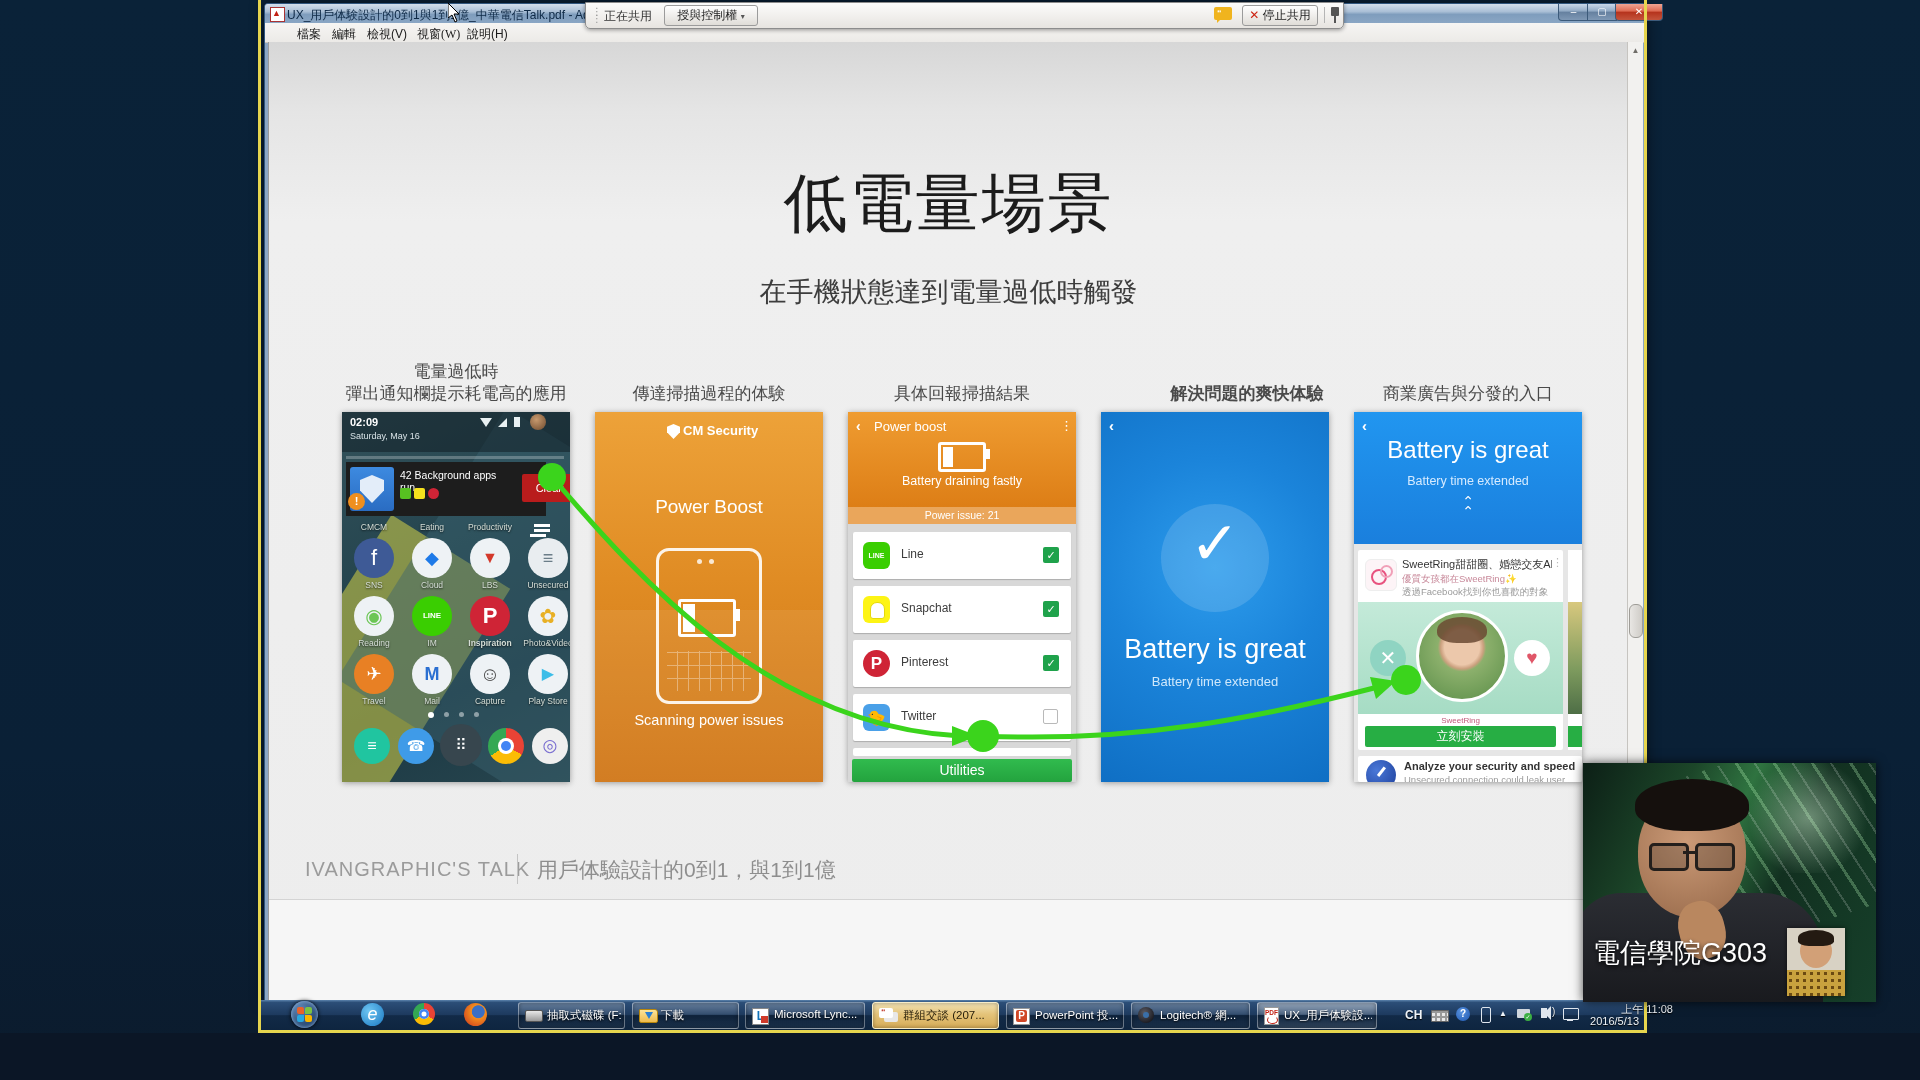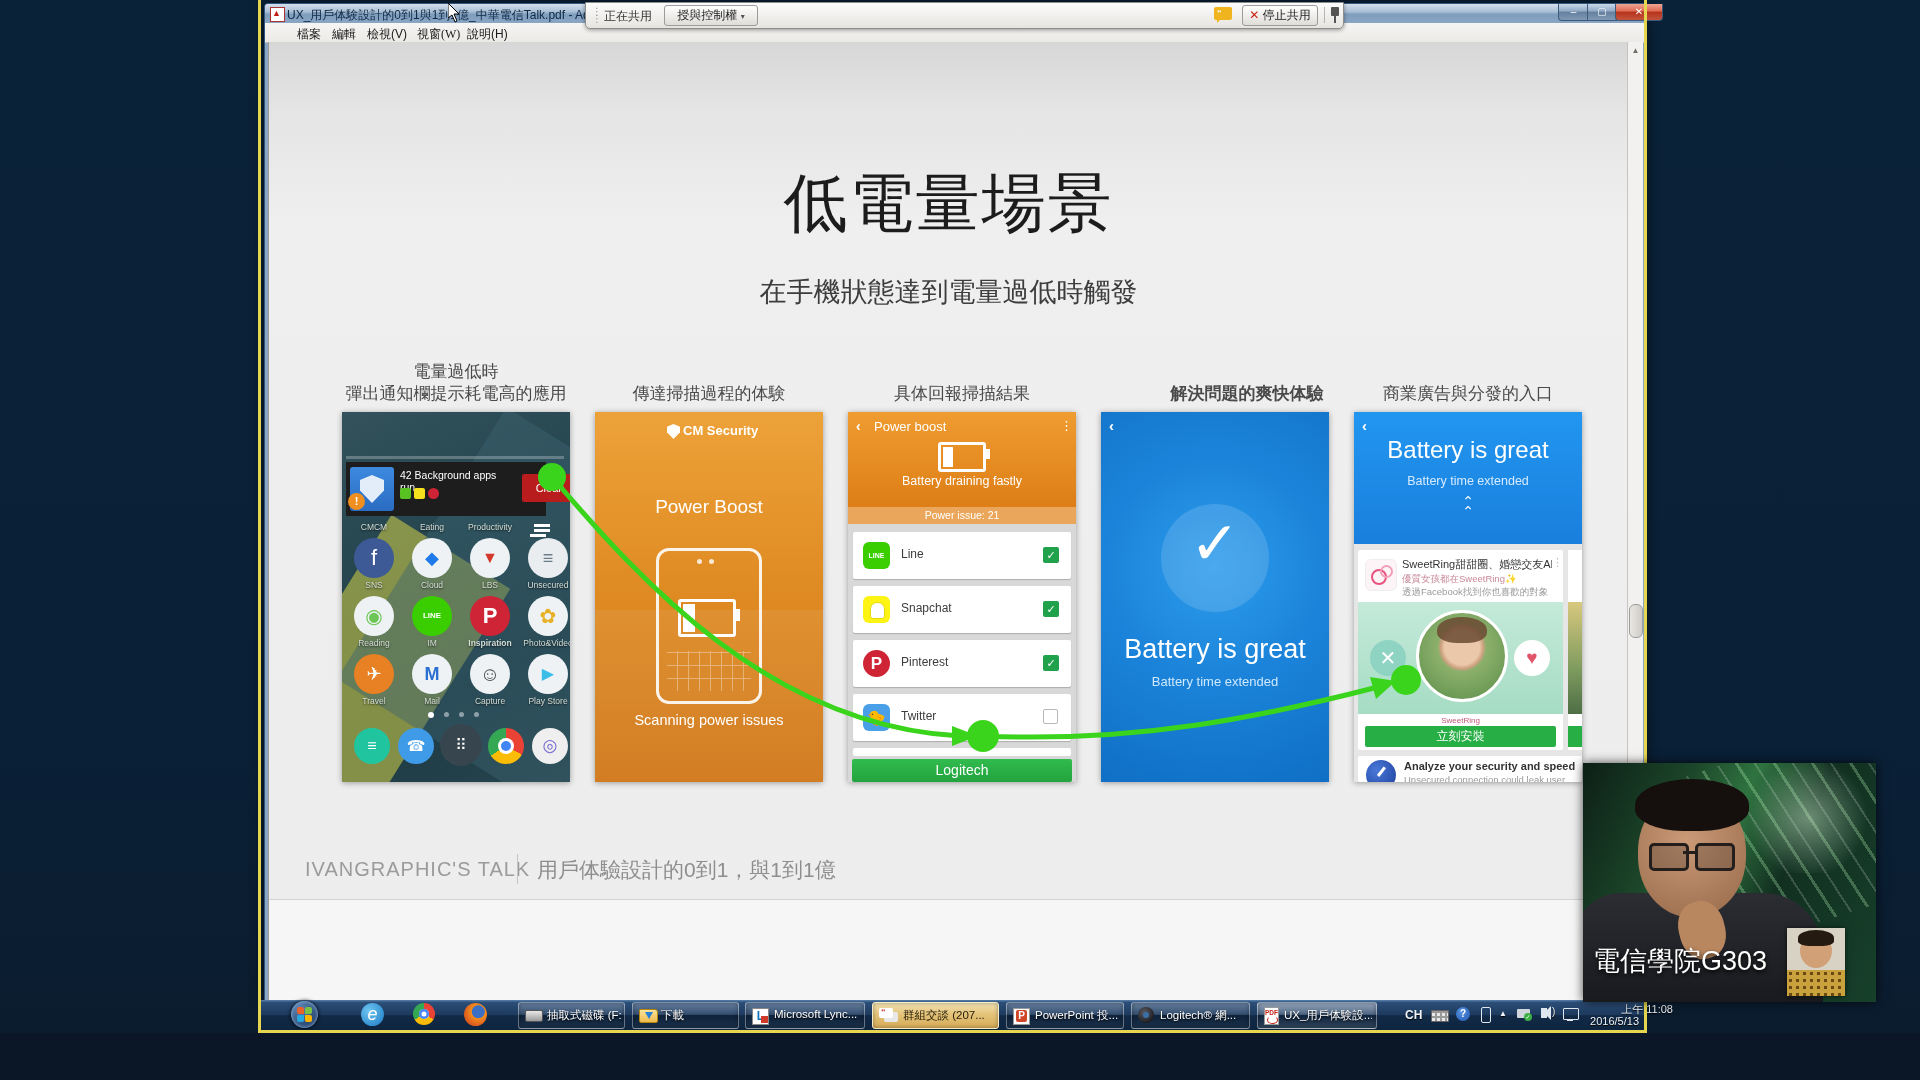--- a/index.html
+++ b/index.html
@@ -97,20 +97,28 @@
       <div class="abs col-label" style="left:77px;top:318px;width:220px;">電量過低時</div>
       <div class="abs col-label" style="left:37px;top:340px;width:300px;">彈出通知欄提示耗電高的應用</div>
       <div class="abs col-label" style="left:330px;top:340px;width:220px;">傳達掃描過程的体験</div>
       <div class="abs col-label" style="left:583px;top:340px;width:220px;">具体回報掃描結果</div>
       <div class="abs col-label" style="left:868px;top:340px;width:220px;font-weight:bold;">解決問題的爽快体驗</div>
       <div class="abs col-label" style="left:1089px;top:340px;width:220px;">商業廣告與分發的入口</div>
 
       <div class="abs phone" style="left:73px;top:370px;background:linear-gradient(155deg,#33525b 0%,#24444e 40%,#1d3a45 70%,#27454e 100%);">
         <div class="abs" style="left:-30px;top:120px;width:140px;height:260px;background:#d7d447;opacity:.55;transform:rotate(32deg);"></div>
         <div class="abs" style="left:60px;top:40px;width:260px;height:320px;background:#3c6470;opacity:.45;transform:rotate(32deg);"></div>
+        <div class="abs" style="left:0;top:0;width:228px;height:40px;background:rgba(10,20,26,.45);">
+          <div class="abs ph-txt" style="left:8px;top:4px;font-size:11px;font-weight:bold;text-align:left;">02:09</div>
+          <div class="abs ph-txt" style="left:8px;top:19px;font-size:9px;text-align:left;color:#d8e2e6;">Saturday, May 16</div>
+          <div class="abs" style="left:138px;top:6px;width:0;height:0;border-left:6px solid transparent;border-right:6px solid transparent;border-top:9px solid #e8f0f2;"></div>
+          <div class="abs" style="left:156px;top:6px;width:0;height:0;border-left:9px solid transparent;border-bottom:9px solid #e8f0f2;"></div>
+          <div class="abs" style="left:172px;top:5px;width:6px;height:10px;background:#e8f0f2;"></div>
+          <div class="abs" style="left:188px;top:2px;width:16px;height:16px;border-radius:50%;background:radial-gradient(circle at 40% 35%,#c89a6e,#6e4a2e);"></div>
+        </div>
         <div class="abs" style="left:4px;top:44px;width:218px;height:3px;background:rgba(255,255,255,.25);"></div>
 
         <div class="abs" style="left:4px;top:50px;width:200px;height:54px;background:#1d1d1d;">
           <div class="abs" style="left:4px;top:5px;width:44px;height:44px;border-radius:3px;background:linear-gradient(#3d8ae0,#2a6cc2);">
             <div class="abs" style="left:10px;top:8px;width:24px;height:28px;background:#e3edf9;clip-path:polygon(50% 0,100% 18%,100% 55%,50% 100%,0 55%,0 18%);"></div>
             <div class="abs" style="left:-2px;top:26px;width:17px;height:17px;border-radius:50%;background:#ef8f1f;color:#fff;font-size:11px;font-weight:bold;text-align:center;line-height:17px;">!</div>
           </div>
           <div class="abs ph-txt" style="left:54px;top:7px;font-size:10.5px;text-align:left;width:120px;">42 Background apps run..</div>
           <div class="abs" style="left:54px;top:26px;width:11px;height:11px;border-radius:2px;background:#57c221;"></div>
           <div class="abs" style="left:68px;top:26px;width:11px;height:11px;border-radius:2px;background:#f5e11d;"></div>
@@ -212,21 +220,21 @@
           <div class="abs app-ic" style="background:#cf2436;border-radius:50%;color:#fff;font-size:17px;font-weight:bold;line-height:27px;">P</div>
           <div class="abs app-name">Pinterest</div>
           <div class="abs chk on">✓</div>
         </div>
         <div class="abs list-card" style="top:282px;">
           <div class="abs app-ic" style="background:#4aa0e8;color:#fff;font-size:15px;line-height:27px;">🐤</div>
           <div class="abs app-name">Twitter</div>
           <div class="abs chk off"></div>
         </div>
         <div class="abs" style="left:5px;top:336px;width:218px;height:8px;background:#fff;border-radius:2px;"></div>
-        <div class="abs ph-txt" style="left:4px;top:347px;width:220px;height:23px;background:linear-gradient(#31bb4e,#23a33e);border-radius:2px;font-size:14px;line-height:23px;">Logitech</div>
+        <div class="abs ph-txt" style="left:4px;top:347px;width:220px;height:23px;background:linear-gradient(#31bb4e,#23a33e);border-radius:2px;font-size:14px;line-height:23px;">Utilities</div>
       </div>
 
       <div class="abs phone" style="left:832px;top:370px;background:radial-gradient(circle at 50% 42%,#2d9cec 0%,#1b84da 45%,#0f6fc4 100%);">
         <div class="abs ph-txt" style="left:8px;top:5px;font-size:15px;font-weight:bold;">‹</div>
         <div class="abs" style="left:60px;top:92px;width:108px;height:108px;border-radius:50%;background:rgba(255,255,255,.14);"></div>
         <div class="abs ph-txt" style="left:60px;top:96px;width:108px;font-size:60px;font-weight:bold;">✓</div>
         <div class="abs ph-txt" style="left:0;top:222px;width:228px;font-size:27px;font-weight:300;">Battery is great</div>
         <div class="abs ph-txt" style="left:0;top:262px;width:228px;font-size:13px;color:#cfe8fb;">Battery time extended</div>
       </div>
 
@@ -322,21 +330,21 @@
   <div id="webcam" class="abs">
     <div class="abs" style="left:110px;top:-20px;width:220px;height:180px;opacity:.5;transform:rotate(-18deg);background:repeating-linear-gradient(75deg,transparent 0 14px,rgba(190,255,190,.55) 14px 17px,transparent 17px 30px,rgba(255,255,255,.35) 30px 32px);"></div>
     <div class="abs" style="left:160px;top:0;width:130px;height:110px;background:radial-gradient(circle,rgba(220,255,220,.45),transparent 70%);"></div>
     <div class="abs" style="left:-10px;top:130px;width:250px;height:120px;border-radius:48px 60px 0 0;background:linear-gradient(#2b2d33,#17181c);"></div>
     <div class="abs" style="left:55px;top:28px;width:108px;height:126px;border-radius:48%;background:radial-gradient(circle at 45% 40%,#cb9a77,#9d6f4f 85%);"></div>
     <div class="abs" style="left:52px;top:16px;width:114px;height:52px;border-radius:50% 50% 42% 42%;background:#15100d;"></div>
     <div class="abs" style="left:66px;top:80px;width:34px;height:22px;border:3.5px solid #241f1c;border-radius:5px;background:rgba(40,35,30,.25);"></div>
     <div class="abs" style="left:112px;top:80px;width:34px;height:22px;border:3.5px solid #241f1c;border-radius:5px;background:rgba(40,35,30,.25);"></div>
     <div class="abs" style="left:100px;top:88px;width:12px;height:3px;background:#241f1c;"></div>
     <div class="abs" style="left:96px;top:138px;width:46px;height:58px;border-radius:45%;background:#b9875f;transform:rotate(-14deg);"></div>
-    <div class="abs" style="left:10px;top:180px;font-size:27px;color:#fff;text-shadow:0 2px 4px #000;">電信學院G303</div>
+    <div class="abs" style="left:10px;top:172px;font-size:27px;color:#fff;text-shadow:0 2px 4px #000;">電信學院G303</div>
     <div class="abs" style="left:204px;top:165px;width:58px;height:68px;background:#d8d2c4;box-shadow:0 0 5px rgba(0,0,0,.6);">
       <div class="abs" style="left:13px;top:6px;width:32px;height:34px;border-radius:50%;background:#d2a077;"></div>
       <div class="abs" style="left:11px;top:2px;width:36px;height:16px;border-radius:50% 50% 30% 30%;background:#241a12;"></div>
       <div class="abs" style="left:0;top:42px;width:58px;height:26px;background:#c9a23e;background-image:radial-gradient(#6b4a12 1.5px,transparent 2px);background-size:7px 7px;"></div>
     </div>
   </div>
 
   <div id="taskbar" class="abs" style="z-index:30;">
 
     <div class="abs" style="left:30px;top:1px;width:27px;height:27px;border-radius:50%;background:radial-gradient(circle at 35% 30%,#5c86b8,#1e3c64 78%);box-shadow:inset 0 0 4px #9cc2ea,0 0 4px #000;">

